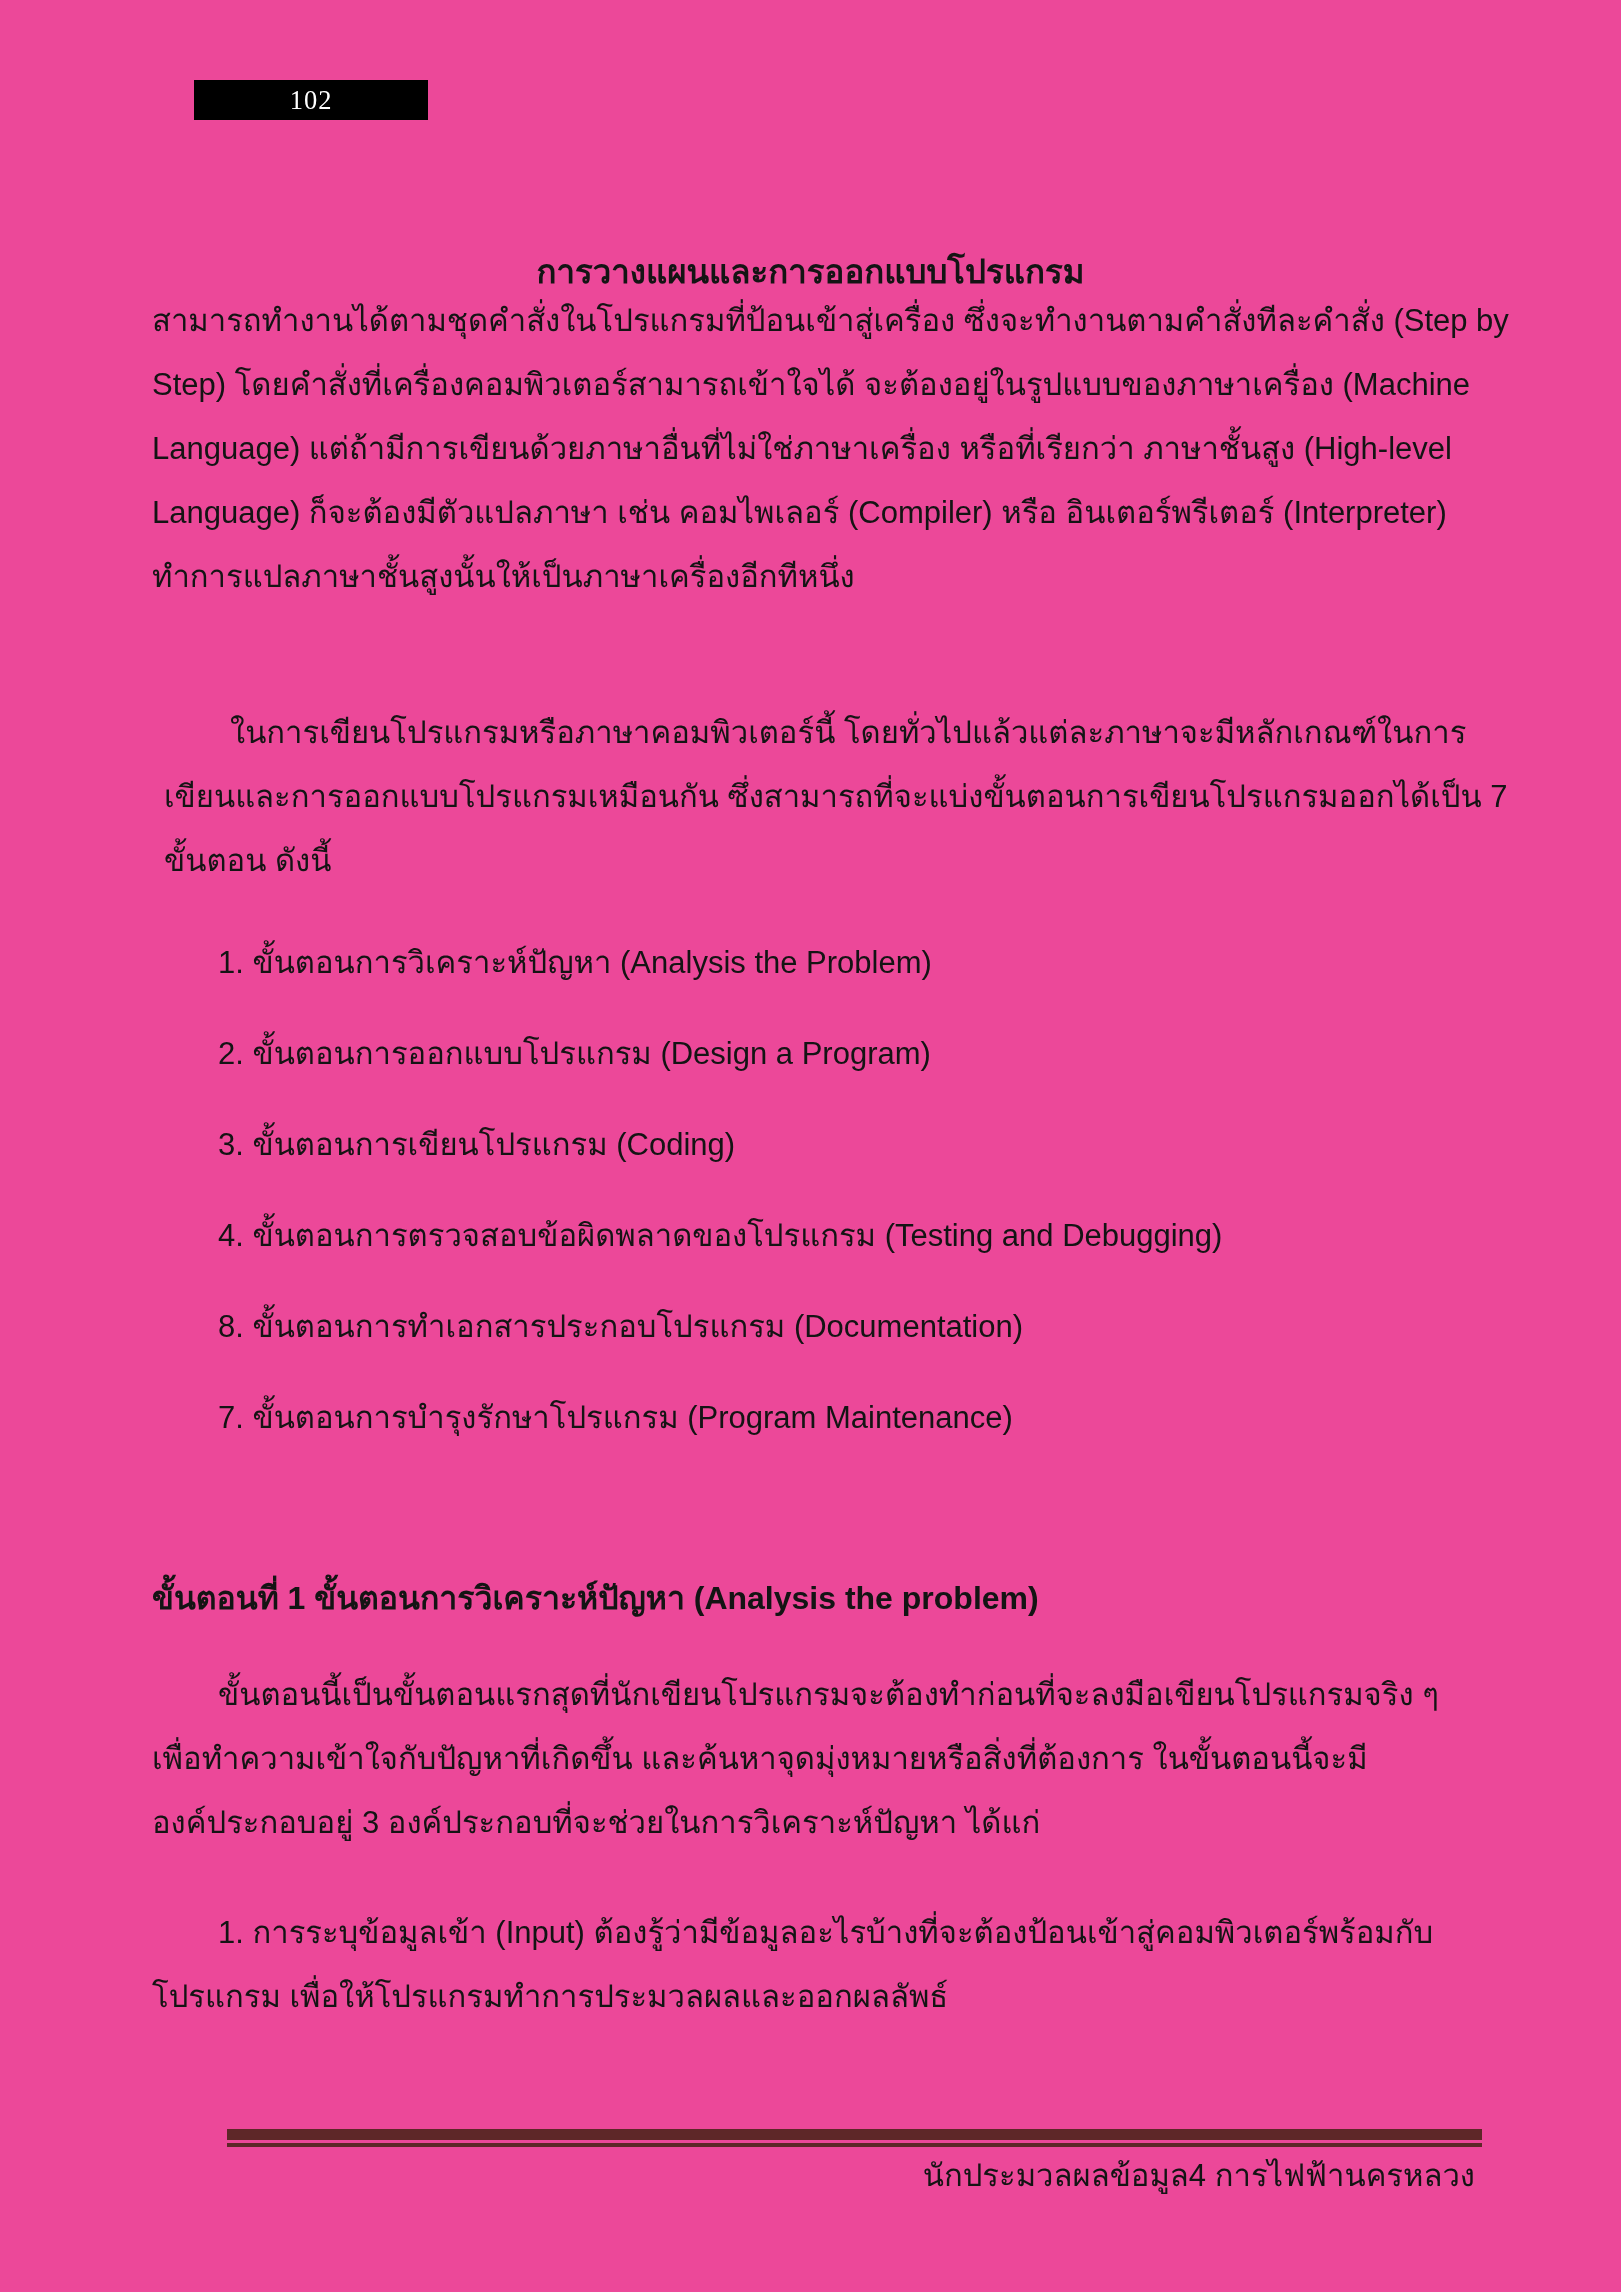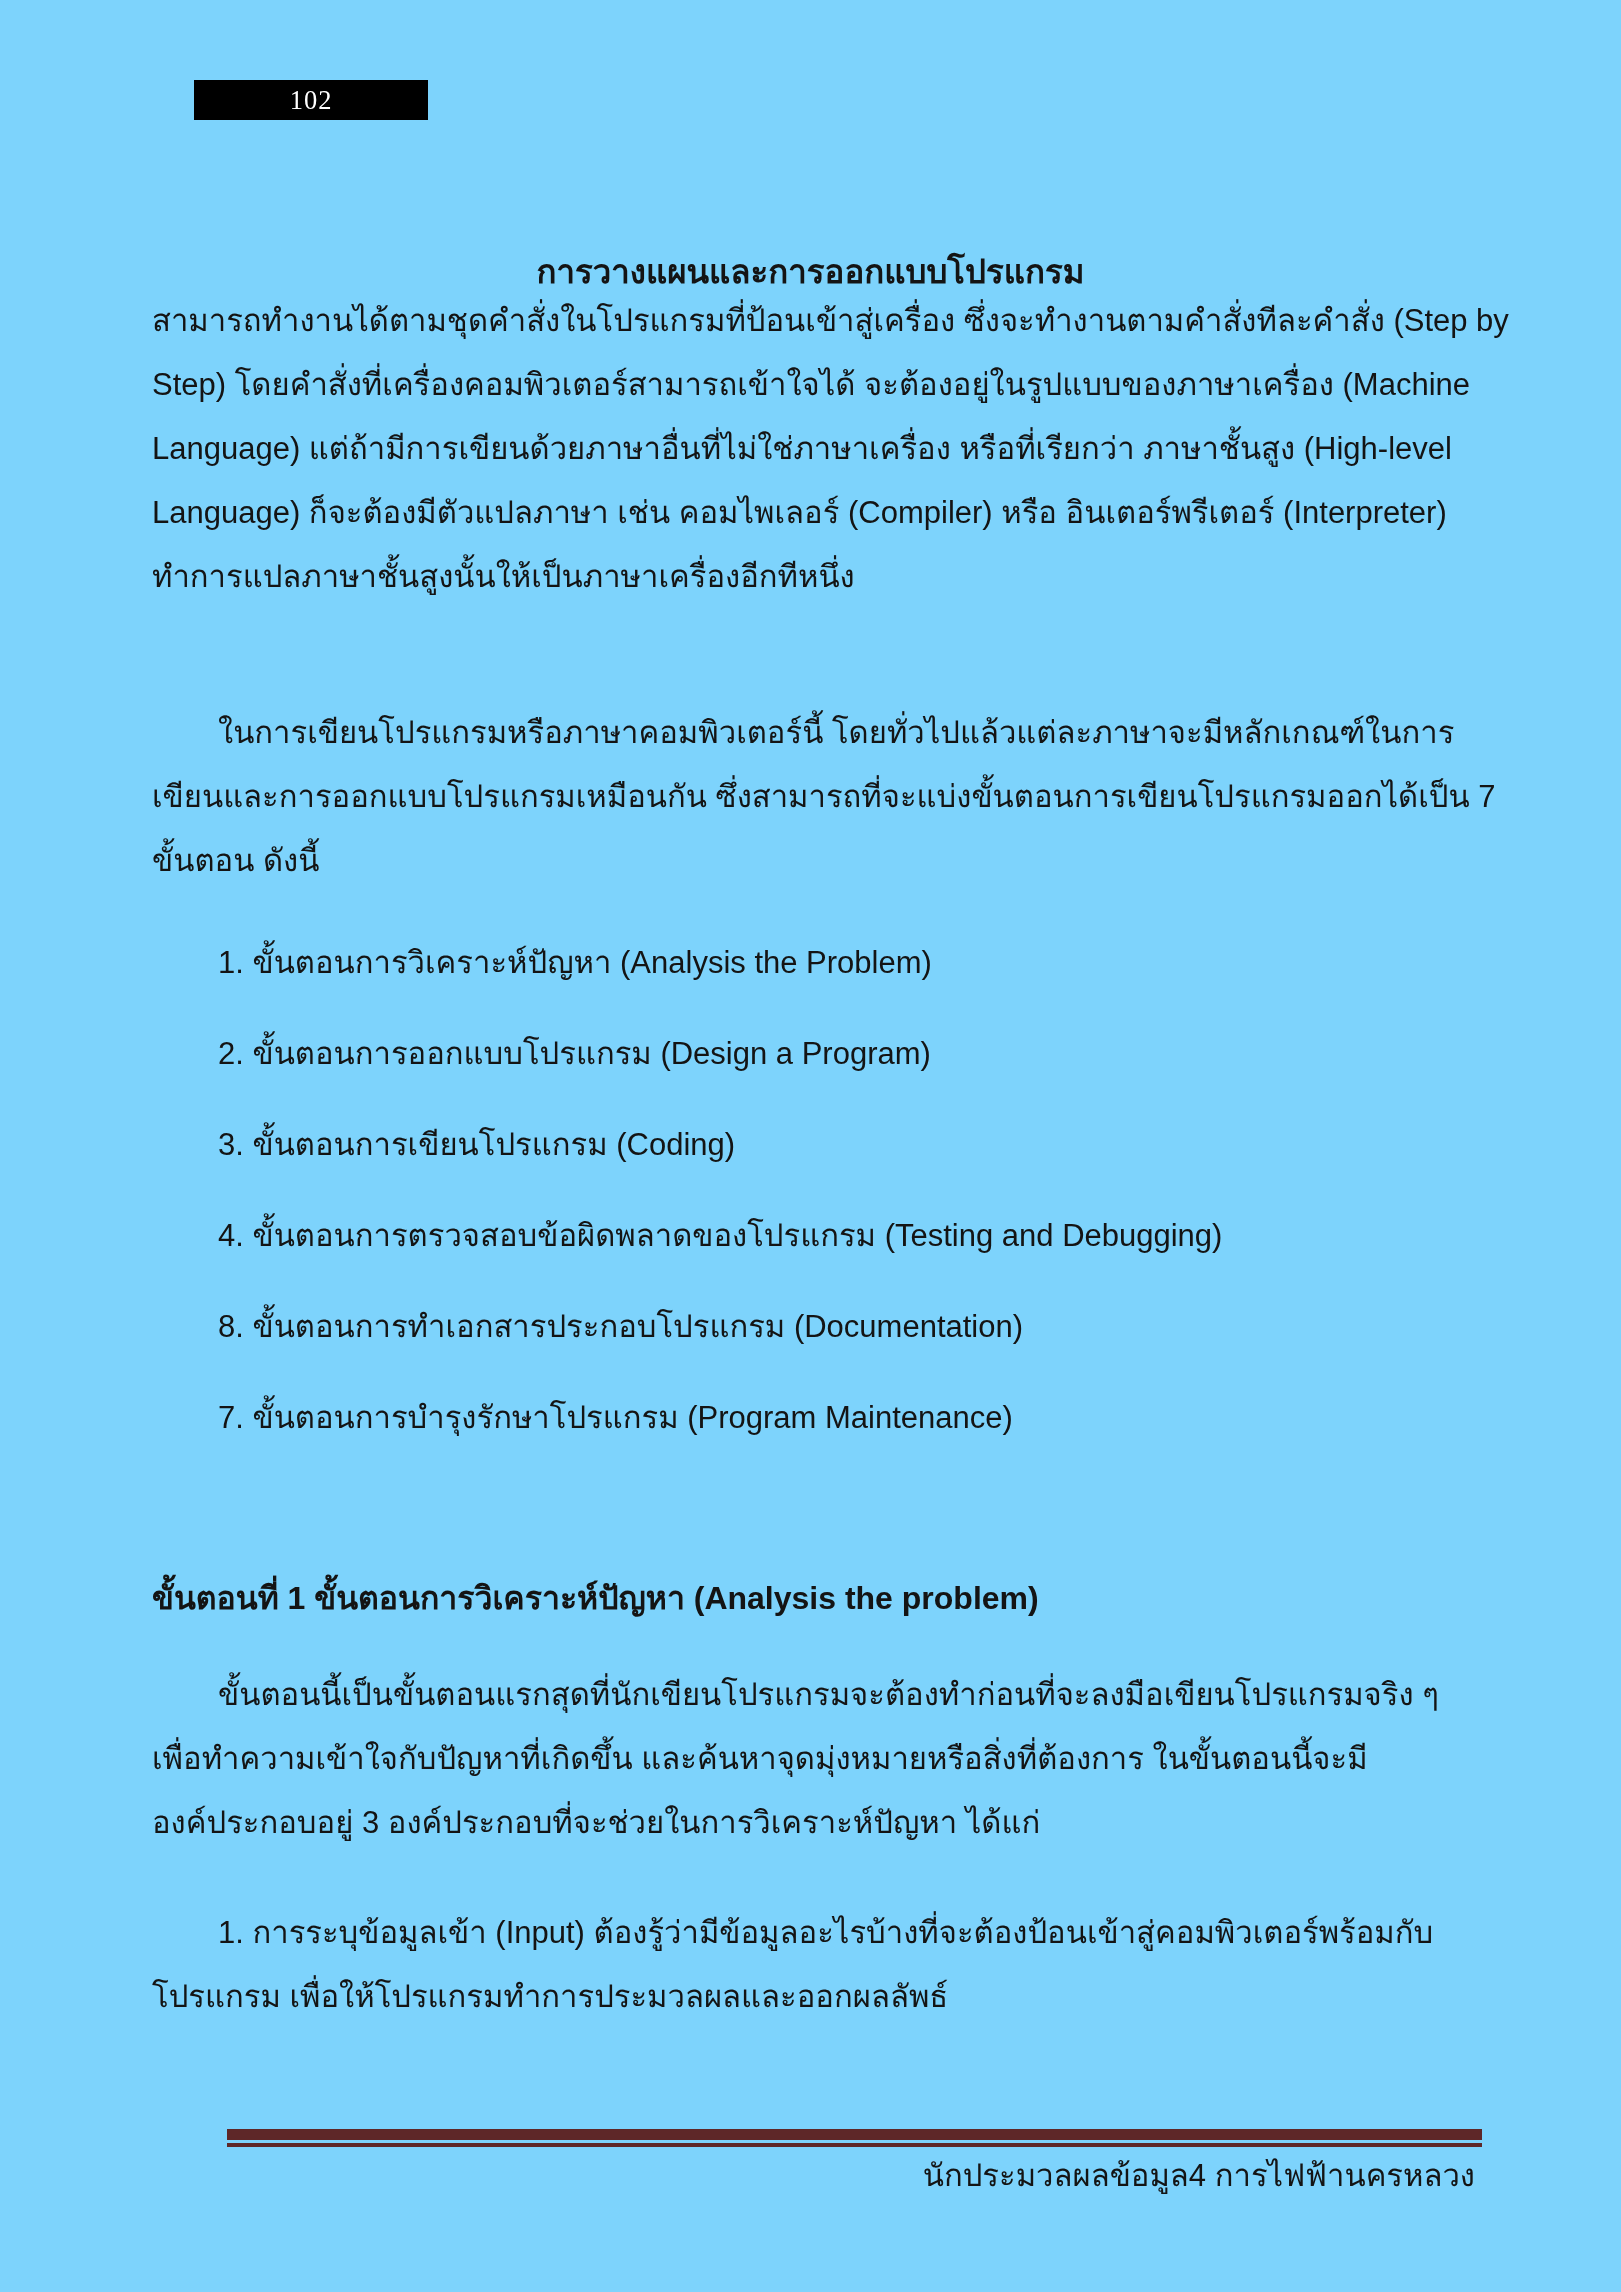--- a/index.html
+++ b/index.html
@@ -1,21 +1,21 @@
 <!DOCTYPE html>
 <html><head>
 <meta charset="utf-8">
 <style>
   html, body { margin: 0; padding: 0; background: #e8e8e8; }
   .page {
     position: relative;
     width: 1621px;
     height: 2293px;
     margin: 0 auto;
-    background: #7dd3fc;
+    background: #ec4899;
     font-family: "Liberation Sans", "DejaVu Sans", sans-serif;
     color: #141414;
     overflow: hidden;
   }
   .page-number-badge {
     position: absolute;
     left: 194px;
     top: 80px;
     width: 234px;
     height: 40px;
@@ -42,21 +42,21 @@
     position: absolute;
     left: 152px;
     width: 1325px;
     font-size: 31px;
     line-height: 64px;
     white-space: nowrap;
   }
   .para .line { display: block; }
   .para .line.indent { padding-left: 66px; }
   .p1 { top: 289px; }
-  .p2 { top: 701px; }
+  .p2 { top: 701px; margin-left: 12px; }
   .steps { position: absolute; left: 152px; top: 917px; width: 1325px; }
   .step {
     height: 91px;
     line-height: 91px;
     padding-left: 66px;
     font-size: 31px;
     white-space: nowrap;
   }
   .section-heading {
     position: absolute;

